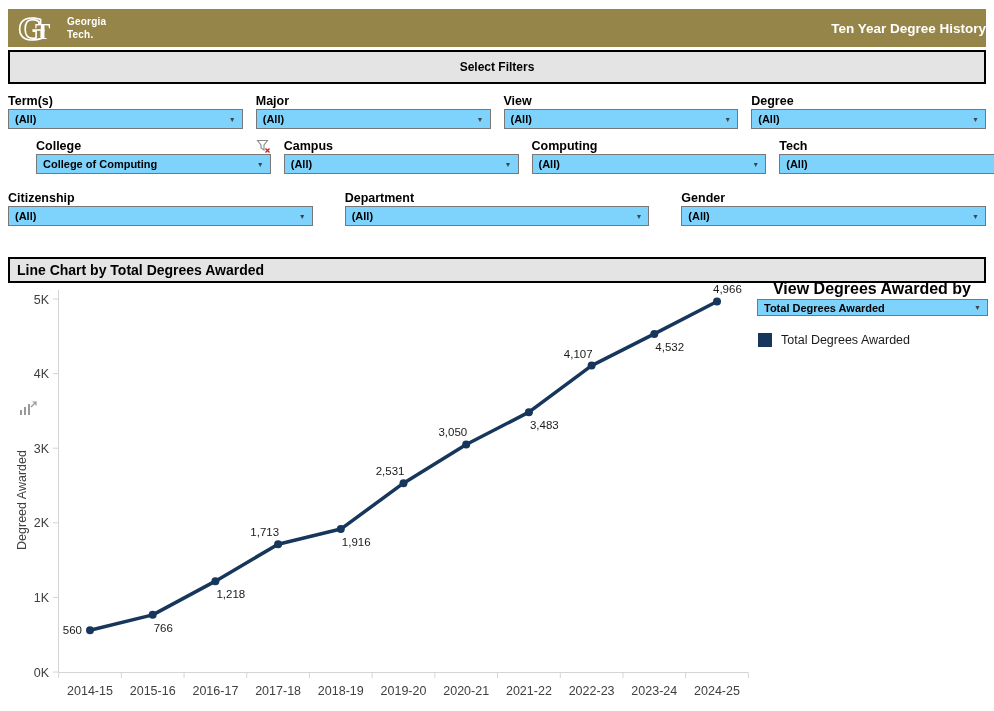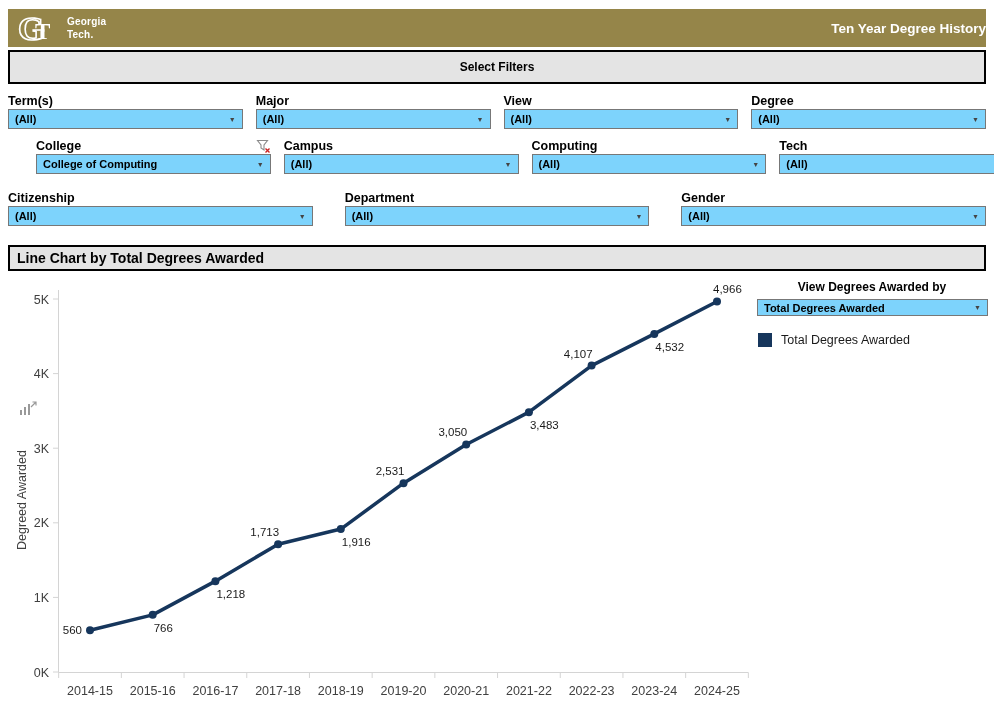--- a/index.html
+++ b/index.html
@@ -11,41 +11,41 @@
   .gold-header { position:absolute; left:8px; top:9px; width:978px; height:38px;
     background:#958549; display:flex; align-items:center; }
   .brand { position:absolute; left:10px; top:3px; display:flex; align-items:center; gap:7px; }
   .brand-text { color:#fff; font-weight:bold; font-size:10px; line-height:13.5px; letter-spacing:.2px; }
   .htitle { width:100%; text-align:right; color:#fff; font-weight:bold; font-size:13.5px; }
 
   
   .bar { position:absolute; left:8px; width:978px; background:#e4e4e4; border:2px solid #000; }
   .bar.select-filters { top:50px; height:34px; line-height:30px; text-align:center;
     font-size:12px; font-weight:bold; color:#000; }
-  .bar.chart-title { top:245px; height:26px; line-height:22px; font-size:14px;
+  .bar.chart-title { top:257px; height:26px; line-height:22px; font-size:14px;
     font-weight:bold; padding-left:7px; color:#000; }
 
   
   .frow { position:absolute; left:8px; width:978px; display:grid; column-gap:13px;text-align:center; }
   .frow.r1 { top:92px;  grid-template-columns:repeat(4,1fr); }
   .frow.r2 { top:137px; grid-template-columns:repeat(4,1fr);margin-left:28px; }
   .frow.r3 { top:189px; grid-template-columns:repeat(3,1fr);gap:32px; }
   .flabel { font-size:12.5px; font-weight:bold; height:17px; display:flex;
     justify-content:space-between; align-items:center; color:#000; }
   .combo { height:20px; border:1px solid #777; background:#7dd3fc; display:flex;
     align-items:center; justify-content:space-between; padding:1px 6px;
     font-size:11px; font-weight:bold; color:#000; cursor:pointer; }
   .caret { font-size:7px; color:#444; line-height:1; }
 
   
   #chart-svg { position:absolute; left:0; top:278px; }
 
   
   .vb-label { position:absolute; left:756px; top:280px; width:232px; text-align:center;
-    font-size:12px; font-weight:bold; color:#000; }
+    font-size:16px; font-weight:bold; color:#000; }
   .vb-combo { position:absolute; left:757px; top:299px; width:231px; height:17px; padding:0 6px; }
   .legend-item { position:absolute; left:758px; top:333px; display:flex; align-items:center;
     gap:9px; font-size:12.5px; color:#1a1a1a; cursor:pointer; }
   .swatch { width:14px; height:14px; display:inline-block; }
 </style>
 </head>
 <body>
 
 <div class="page">
 

